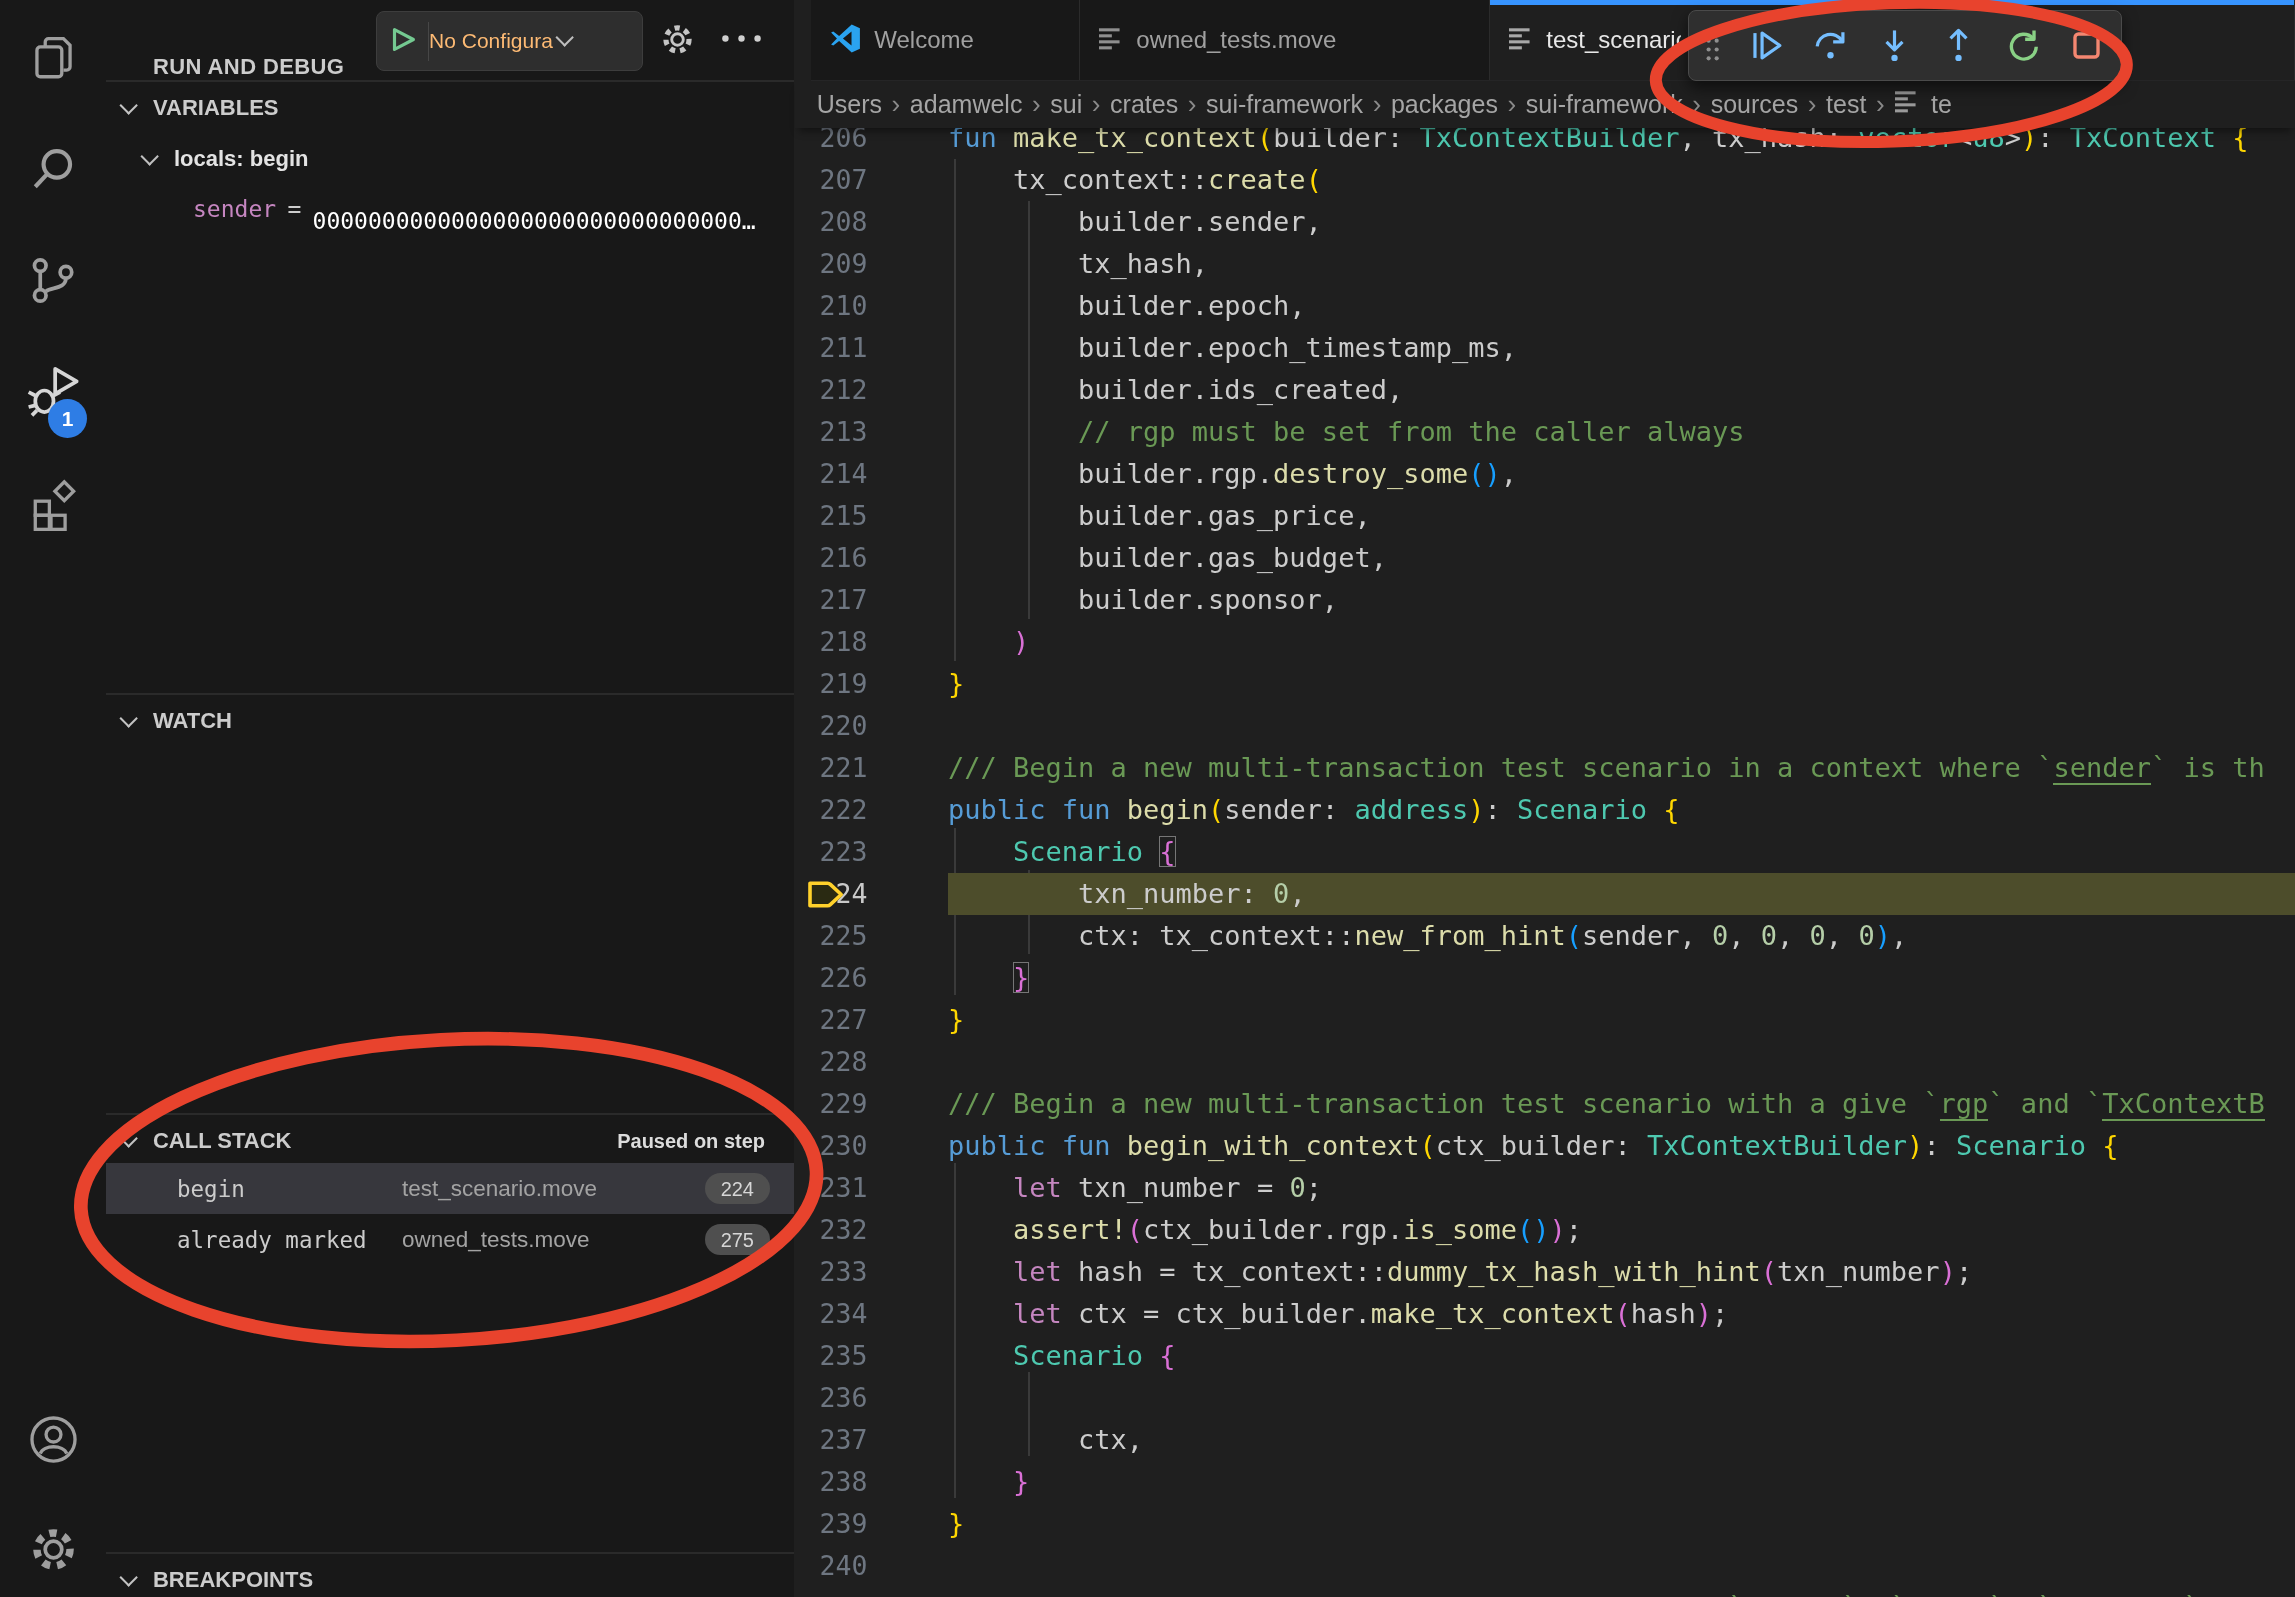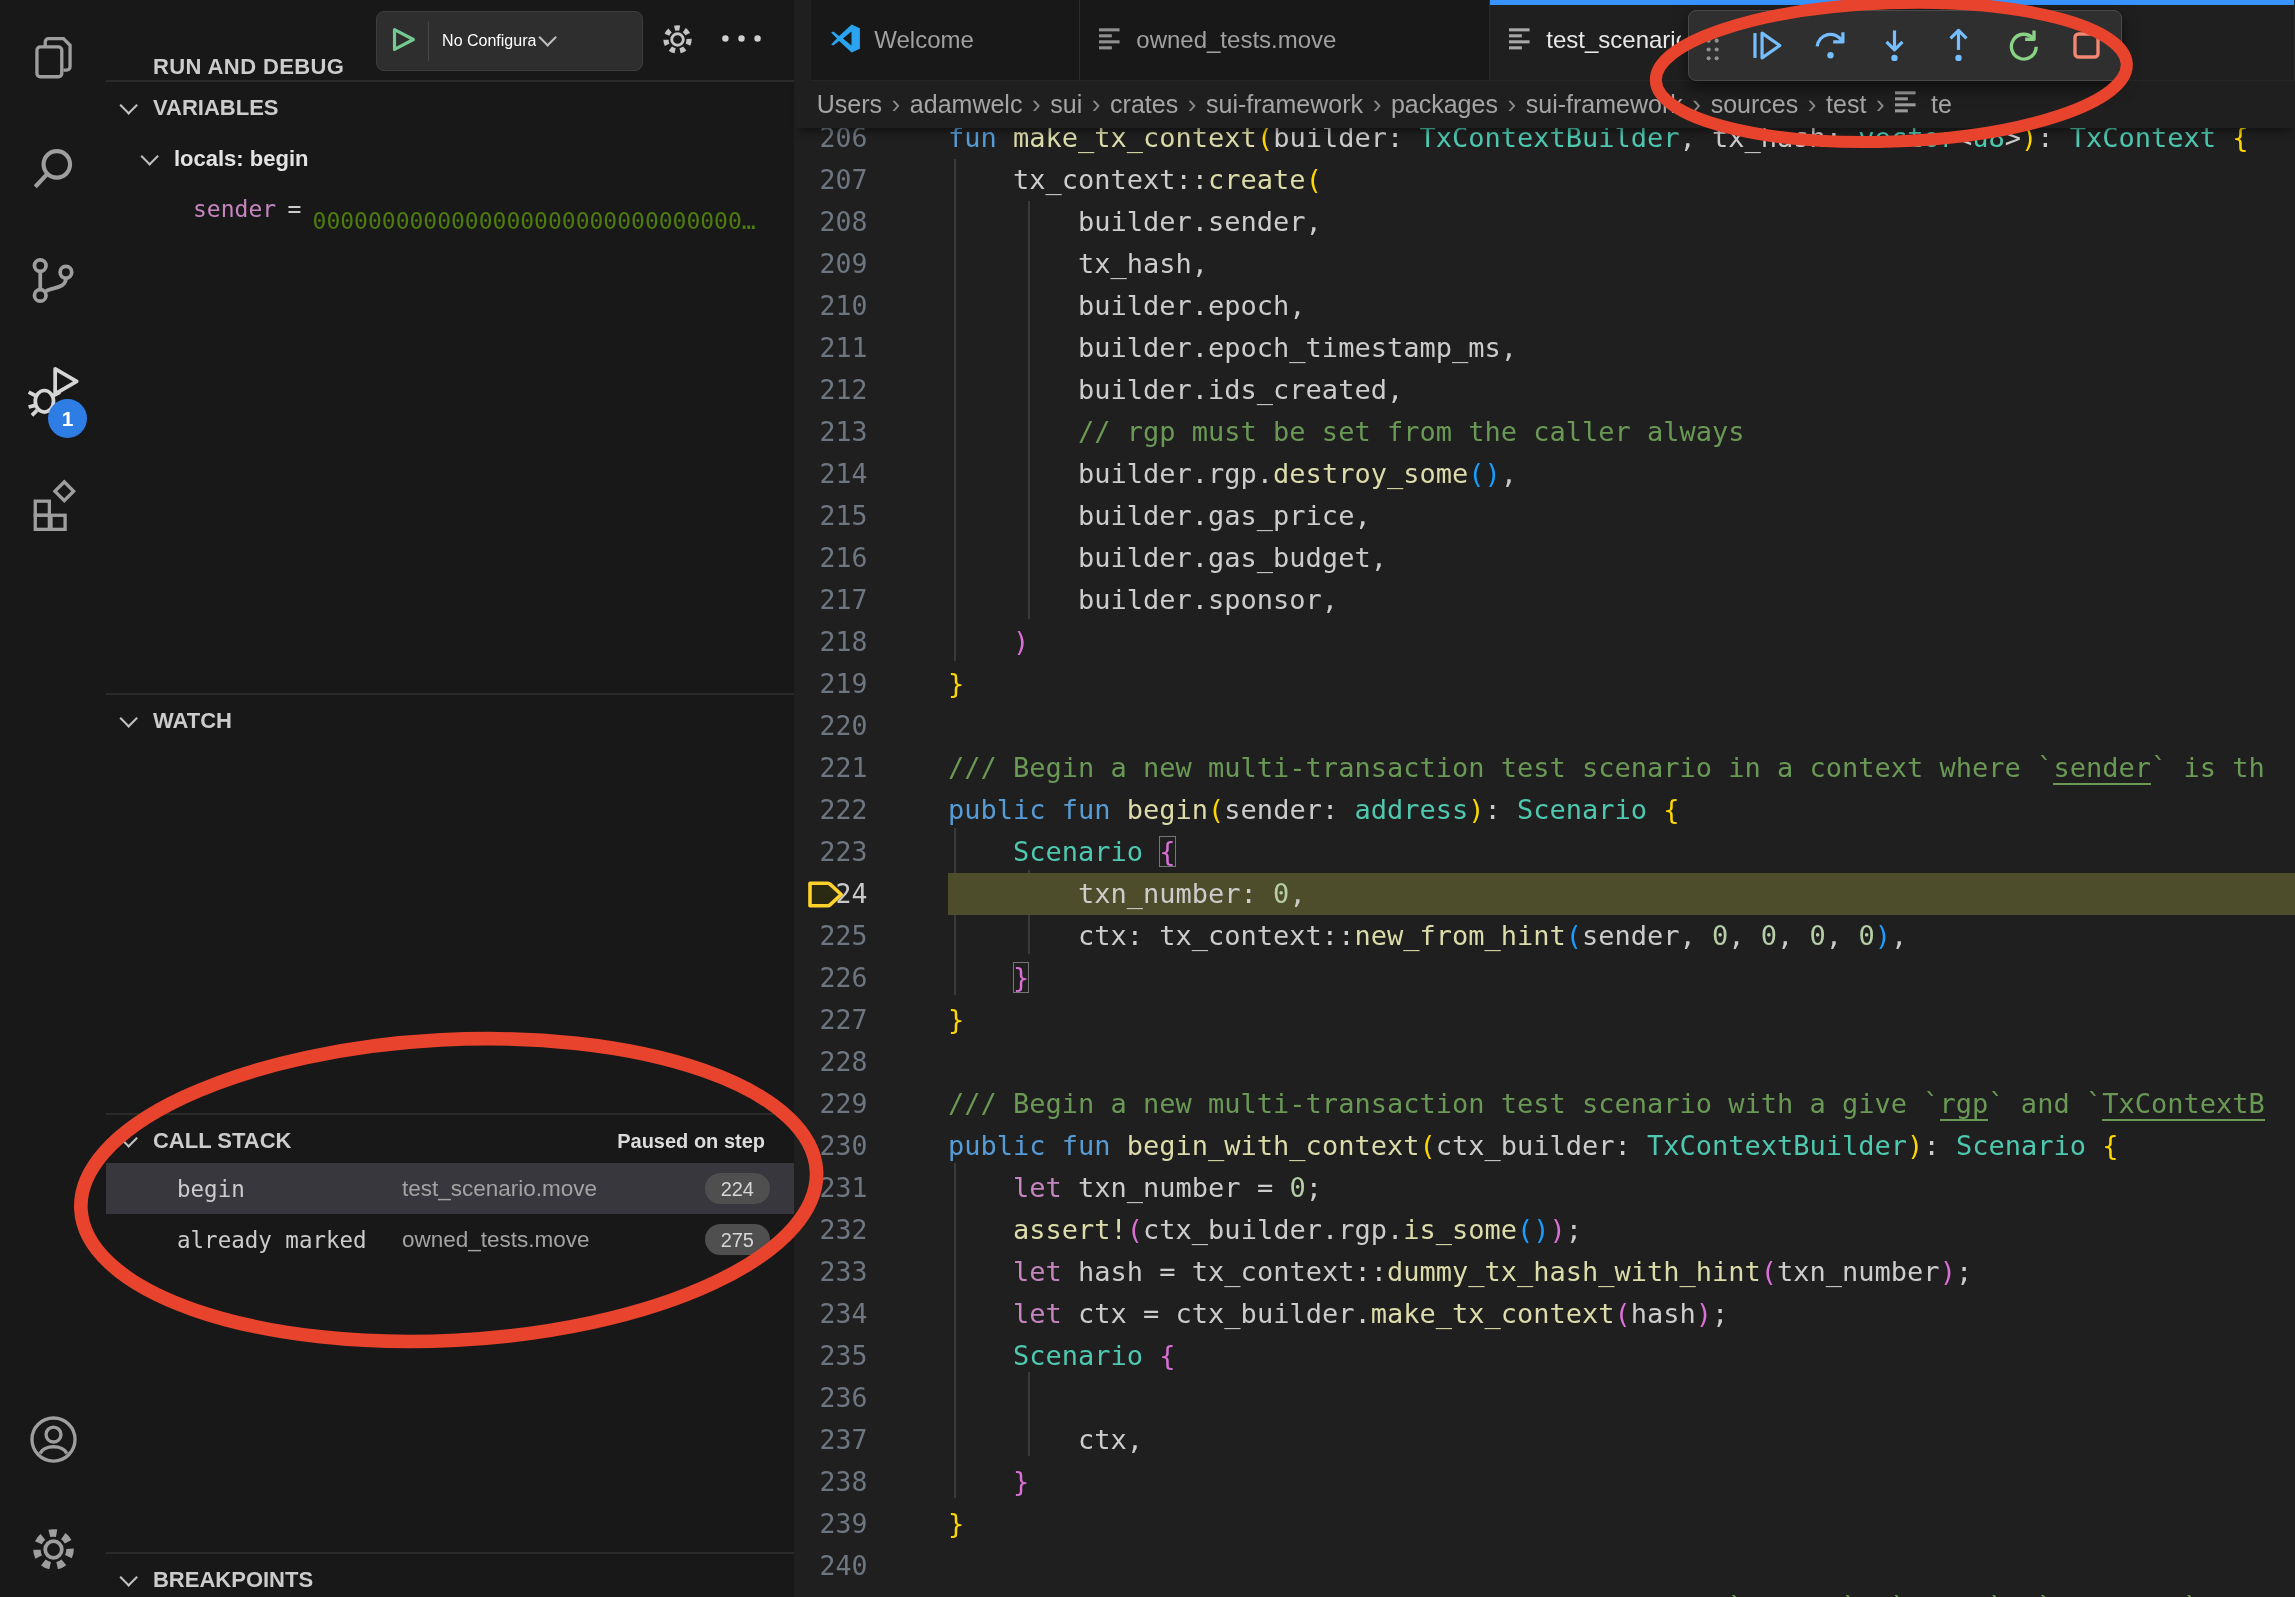--- a/index.html
+++ b/index.html
@@ -13,37 +13,37 @@
             color:#fff;font-size:21px;font-weight:bold;display:flex;align-items:center;justify-content:center;z-index:3;}
   
   .sidebar{position:absolute;left:106px;top:0;bottom:0;width:688px;background:#181818;overflow:hidden;}
   .sb-divider{position:absolute;left:0;right:0;height:1.6px;background:#2a2a2a;}
   .sb-header{position:absolute;top:0;left:0;right:0;height:80px;display:flex;align-items:flex-end;}
   .sb-title{margin-left:47px;font-size:22px;font-weight:600;color:#cccccc;letter-spacing:0.4px;}
   .cfg-group{position:absolute;left:270px;top:11.3px;width:265px;height:58px;background:#2e2e2e;border:0.8px solid #3d3d3d;
              border-radius:8px;display:flex;align-items:center;}
   .cfg-play{margin-left:13px;}
   .cfg-div{width:0.8px;height:39px;background:#474747;margin-left:11.3px;}
-  .cfg-label{margin-left:13px;font-size:16px;color:#ffffff;white-space:nowrap;overflow:hidden;max-width:143px;}
+  .cfg-label{font-size:21px;color:#fdba74;white-space:nowrap;overflow:hidden;max-width:143px;}
   .chev{display:inline-block;width:11.3px;height:11.3px;border-right:2.4px solid #bfbfbf;border-bottom:2.4px solid #bfbfbf;
         transform:rotate(45deg);}
   .cfg-chev{margin-left:4.8px;margin-top:-6.4px;}
   .hdr-gear{position:absolute;left:553px;top:21px;}
   .hdr-dots{position:absolute;left:613px;top:32px;}
   .sec-head{position:absolute;left:0;right:0;height:42px;display:flex;align-items:center;}
   .sec-chev{margin-left:16px;margin-top:-4.8px;border-color:#c3c3c3;}
   .sec-label{margin-left:17.7px;font-size:22px;font-weight:700;color:#cccccc;}
   .scope-row{position:absolute;left:0;right:0;top:138px;height:42px;display:flex;align-items:center;}
   .scope-chev{margin-left:37px;margin-top:-4.8px;}
   .scope-label{margin-left:17.7px;font-size:22px;font-weight:700;color:#e3e3e3;}
   .var-row{position:absolute;left:87px;right:3.2px;top:188px;height:42px;display:flex;align-items:center;
            font-family:"DejaVu Sans Mono",monospace;font-size:23px;white-space:nowrap;overflow:hidden;}
   .var-name{color:#c586c0;}
   .var-eq{color:#cccccc;margin:0 11.3px;}
-  .var-val{color:#4d7c0f;margin-top:24px;}
+  .var-val{color:#ffffff;margin-top:24px;}
   .cs-status{position:absolute;right:29px;font-size:20px;font-weight:700;color:#dcdcdc;}
   .cs-rows{position:absolute;left:0;right:0;top:1163px;}
   .cs-row{height:51px;display:flex;align-items:center;position:relative;}
   .cs-row.selected{background:#37373d;}
   .cs-fn{margin-left:71px;width:225px;font-family:"DejaVu Sans Mono",monospace;font-size:22.5px;color:#cccccc;
          white-space:nowrap;overflow:hidden;}
   .cs-file{font-size:22.5px;color:#a3a3a3;white-space:nowrap;overflow:hidden;flex:1;}
   .cs-badge{margin-right:24px;background:#4f4f4f;color:#d6d6d6;font-size:20px;border-radius:21px;
             padding:5.6px 16px;line-height:1;}
   

